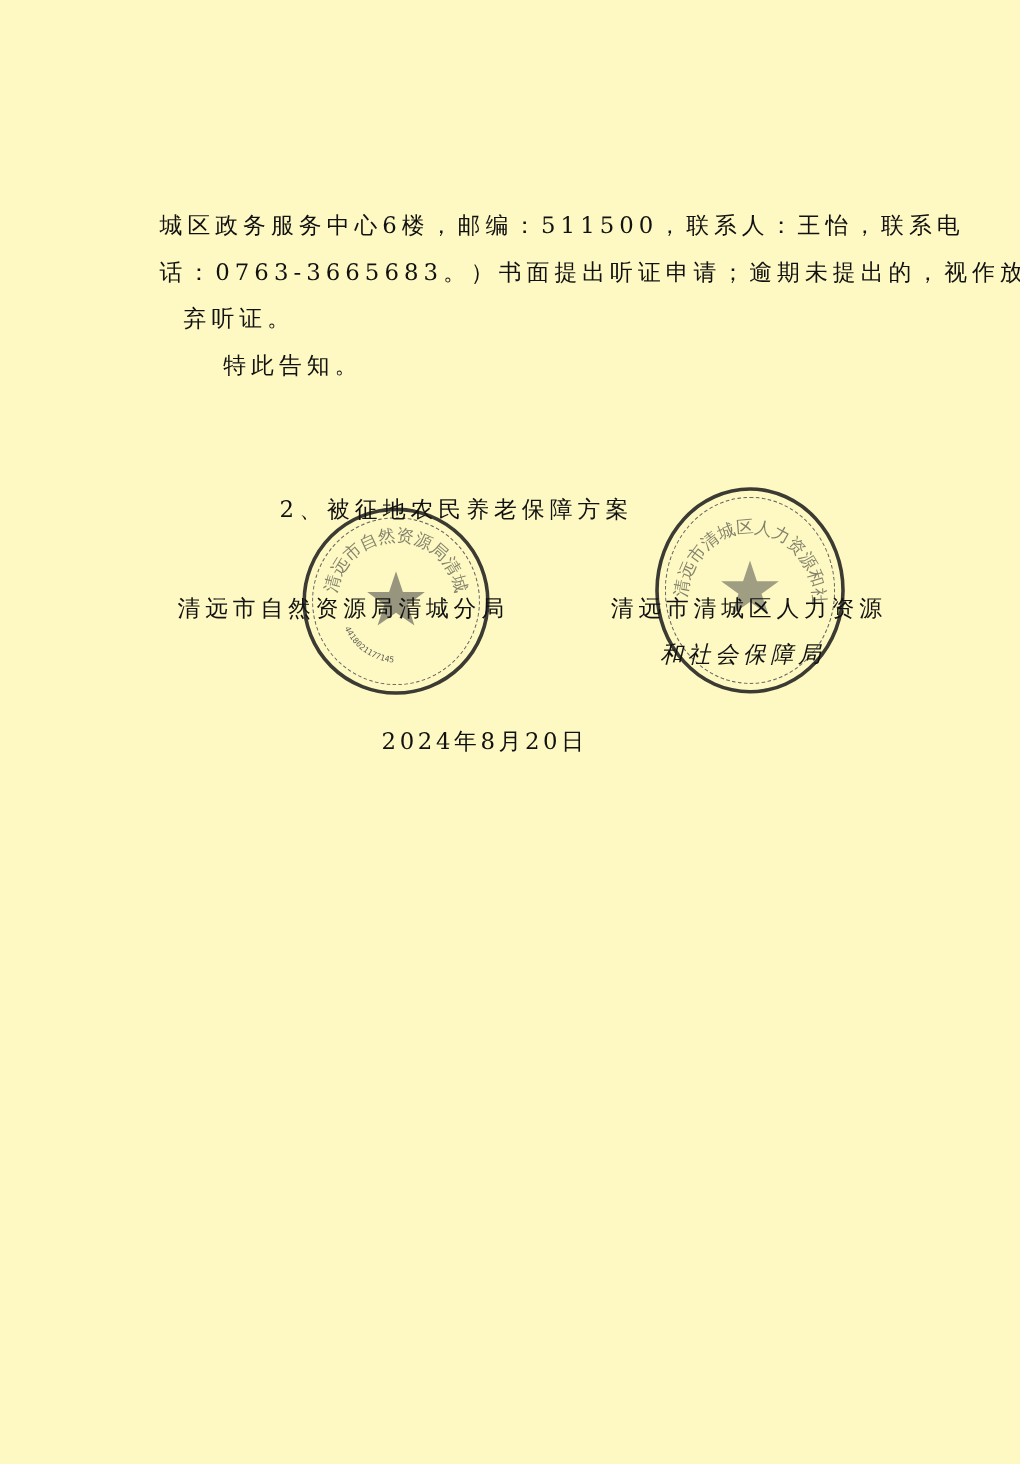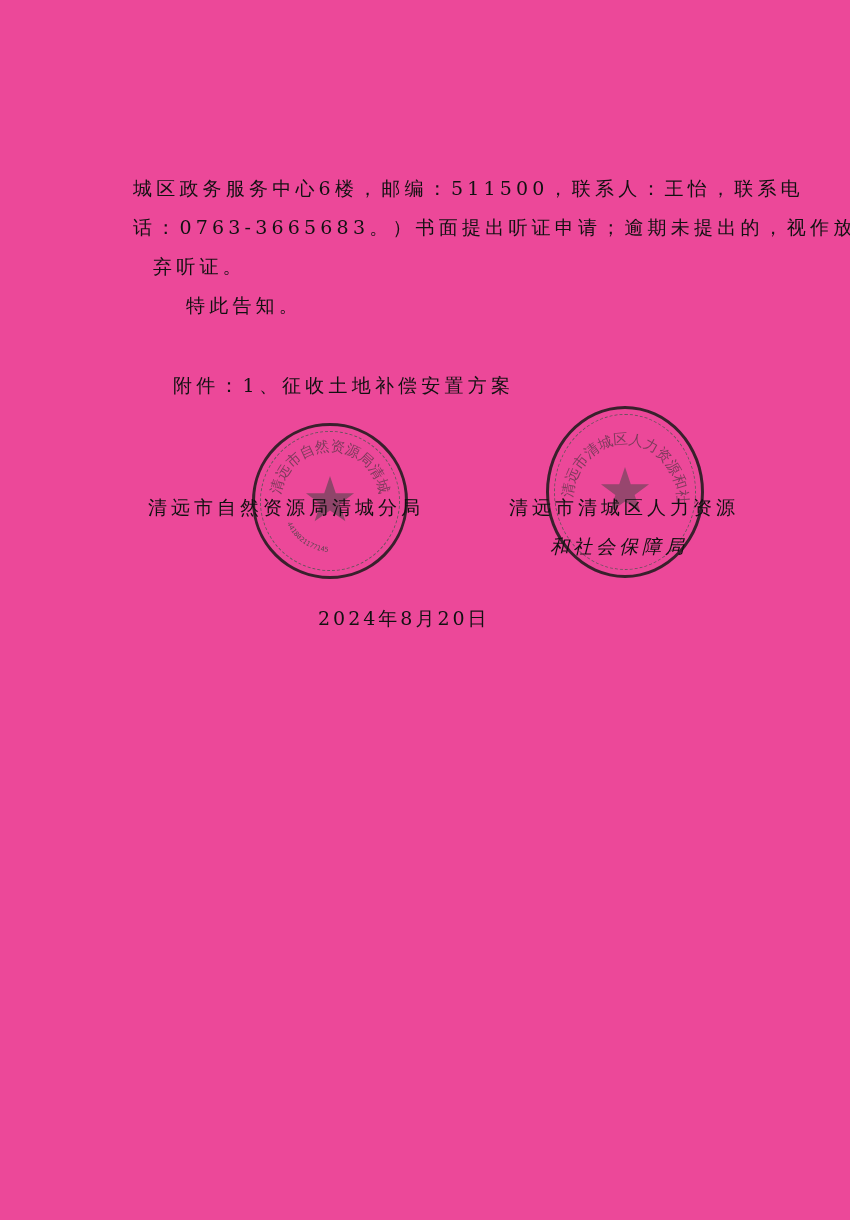--- a/index.html
+++ b/index.html
@@ -12,21 +12,21 @@
       height: 1220px;
       position: relative;
       overflow: hidden;
       font-family: "DejaVu Serif", "Liberation Serif", serif;
       color: #111111;
     }
     .page {
       position: absolute;
       left: 0; top: 0;
       width: 850px; height: 1220px;
-      background: #ec4899;
+      background: #fef9c3;
     }
     .line {
       position: absolute;
       font-size: 19px;
       line-height: 24px;
       white-space: nowrap;
       letter-spacing: 4.2px;
     }
     .stamp {
       position: absolute;
@@ -78,22 +78,22 @@
     <span>话：0763-3665683。）书面提出听证申请；逾期未提出的，视作放</span>
   </div>
   <div class="line" style="left:133px; top:254px;margin-left:20px;">
     <span>弃听证。</span>
   </div>
 
   <div class="line" style="left:186px; top:293px;">
     <span>特此告知。</span>
   </div>
 
-  <div class="line" style="left:173px; top:373px;">
-    <span>附件：</span><span>1、征收土地补偿安置方案</span>
+  <div class="line" style="left:233px; top:413px; z-index:2;">
+    <span>2、被征地农民养老保障方案</span>
   </div>
 
   <div class="stamp" style="left:252px; top:423px; width:156px; height:156px;">
     <div class="inner-ring"></div>
     <svg viewBox="0 0 156 156">
       <defs>
         <path id="arc1" d="M 26,78 A 52,52 0 1,1 130,78"></path>
         <path id="arc1b" d="M 30,90 A 50,50 0 0,0 120,110"></path>
       </defs>
       <text class="stamp-text">

